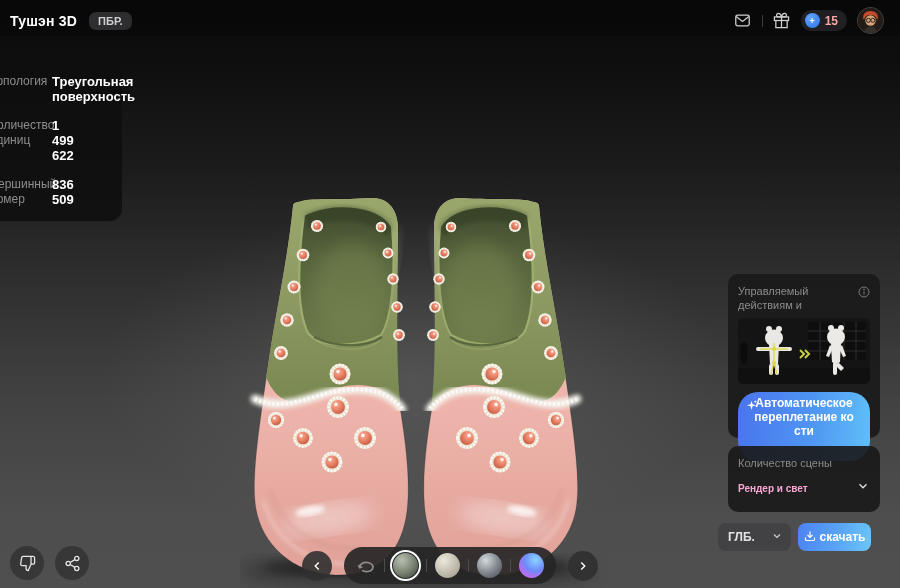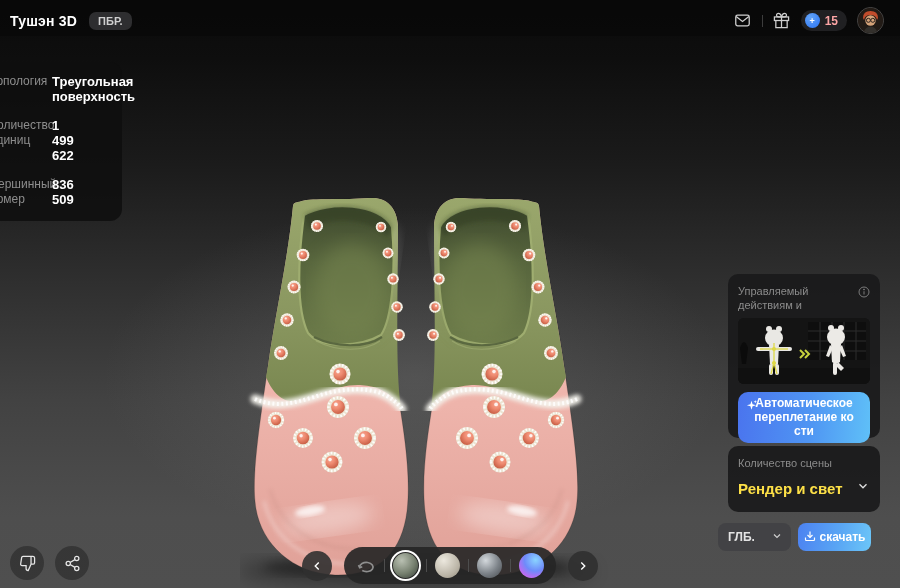--- a/index.html
+++ b/index.html
@@ -41,27 +41,27 @@
   .rpanel { position:absolute; left:728px; width:152px; background:rgba(26,26,27,0.92); border-radius:10px; padding:10px; }
   .rpanel-title { color:#8b8b8b; font-size:11px; line-height:14px; }
   .panel-reference { top:186px; height:80px; }
   .ref-thumb { margin-top:8px; width:40px; height:40px; border-radius:9px; overflow:hidden; cursor:pointer; background:#d6d4d0; }
   .panel-action { top:274px; height:164px; }
   .action-title-row { display:flex; align-items:flex-start; gap:12px; }
   .info-icon { margin-left:auto; flex:0 0 12px; cursor:pointer; opacity:.75; }
   .action-img { margin-top:6px; width:132px; height:66px; border-radius:6px; overflow:hidden; background:#161616; }
   .autorig-btn { margin-top:8px; width:132px; min-height:34px; border:none; cursor:pointer;
     background:linear-gradient(95deg,#4a74ee 0%, #4f95f3 55%, #5fc0f8 100%);
-    border-radius:10px; color:#fff; font-size:12px; font-weight:600; line-height:14px;
-    padding:4px 6px 5px 6px; text-align:center; font-family:inherit; position:relative; }
+    border-radius:20px; color:#fff; font-size:12px; font-weight:600; line-height:14px;
+    padding:4px 6px 23px 6px; text-align:center; font-family:inherit; position:relative; }
   .autorig-text { display:inline-block; max-width:104px; word-break:break-all; vertical-align:middle; }
   .autorig-btn .sparkle { position:absolute; left:7px; top:7px; }
   .panel-scene { top:446px; height:66px; }
   .scene-select { margin-top:9px; display:flex; align-items:center; cursor:pointer; }
-  .scene-selected { color:#fde047; font-size:15px; font-weight:600; }
+  .scene-selected { color:#f9a8d4; font-size:10px; font-weight:600; }
   .scene-select .chev { margin-left:auto; }
 
   
   .export-row { position:absolute; left:718px; top:523px; width:153px; display:flex; gap:7px; }
   .format-select { width:73px; height:28px; background:#424245; border-radius:8px; display:flex;
     align-items:center; padding:0 8px 0 10px; cursor:pointer; }
   .format-label { font-size:12px; color:#e3e3e3; font-weight:600; }
   .format-select .chev { margin-left:auto; }
   .download-btn { width:73px; height:28px; border:none; border-radius:8px; cursor:pointer;
     background:linear-gradient(100deg,#4c82f1 0%, #59a5f4 55%, #6cc6f8 100%);

